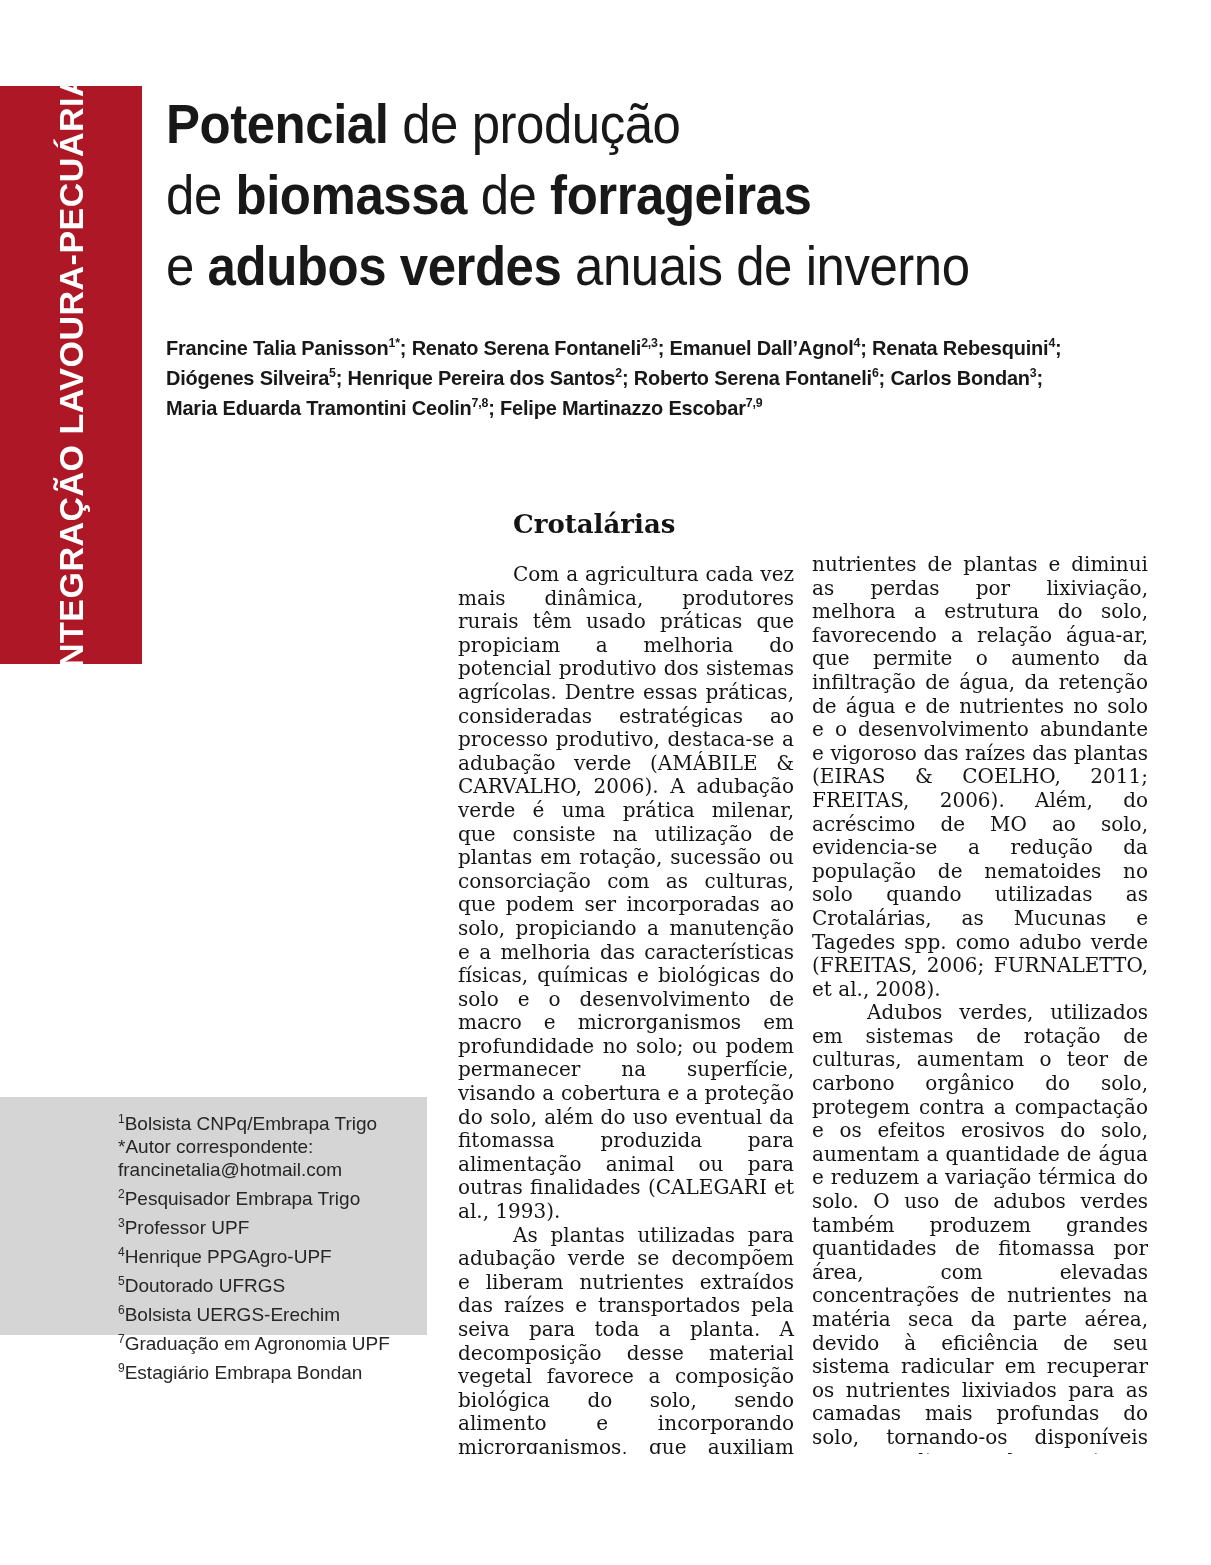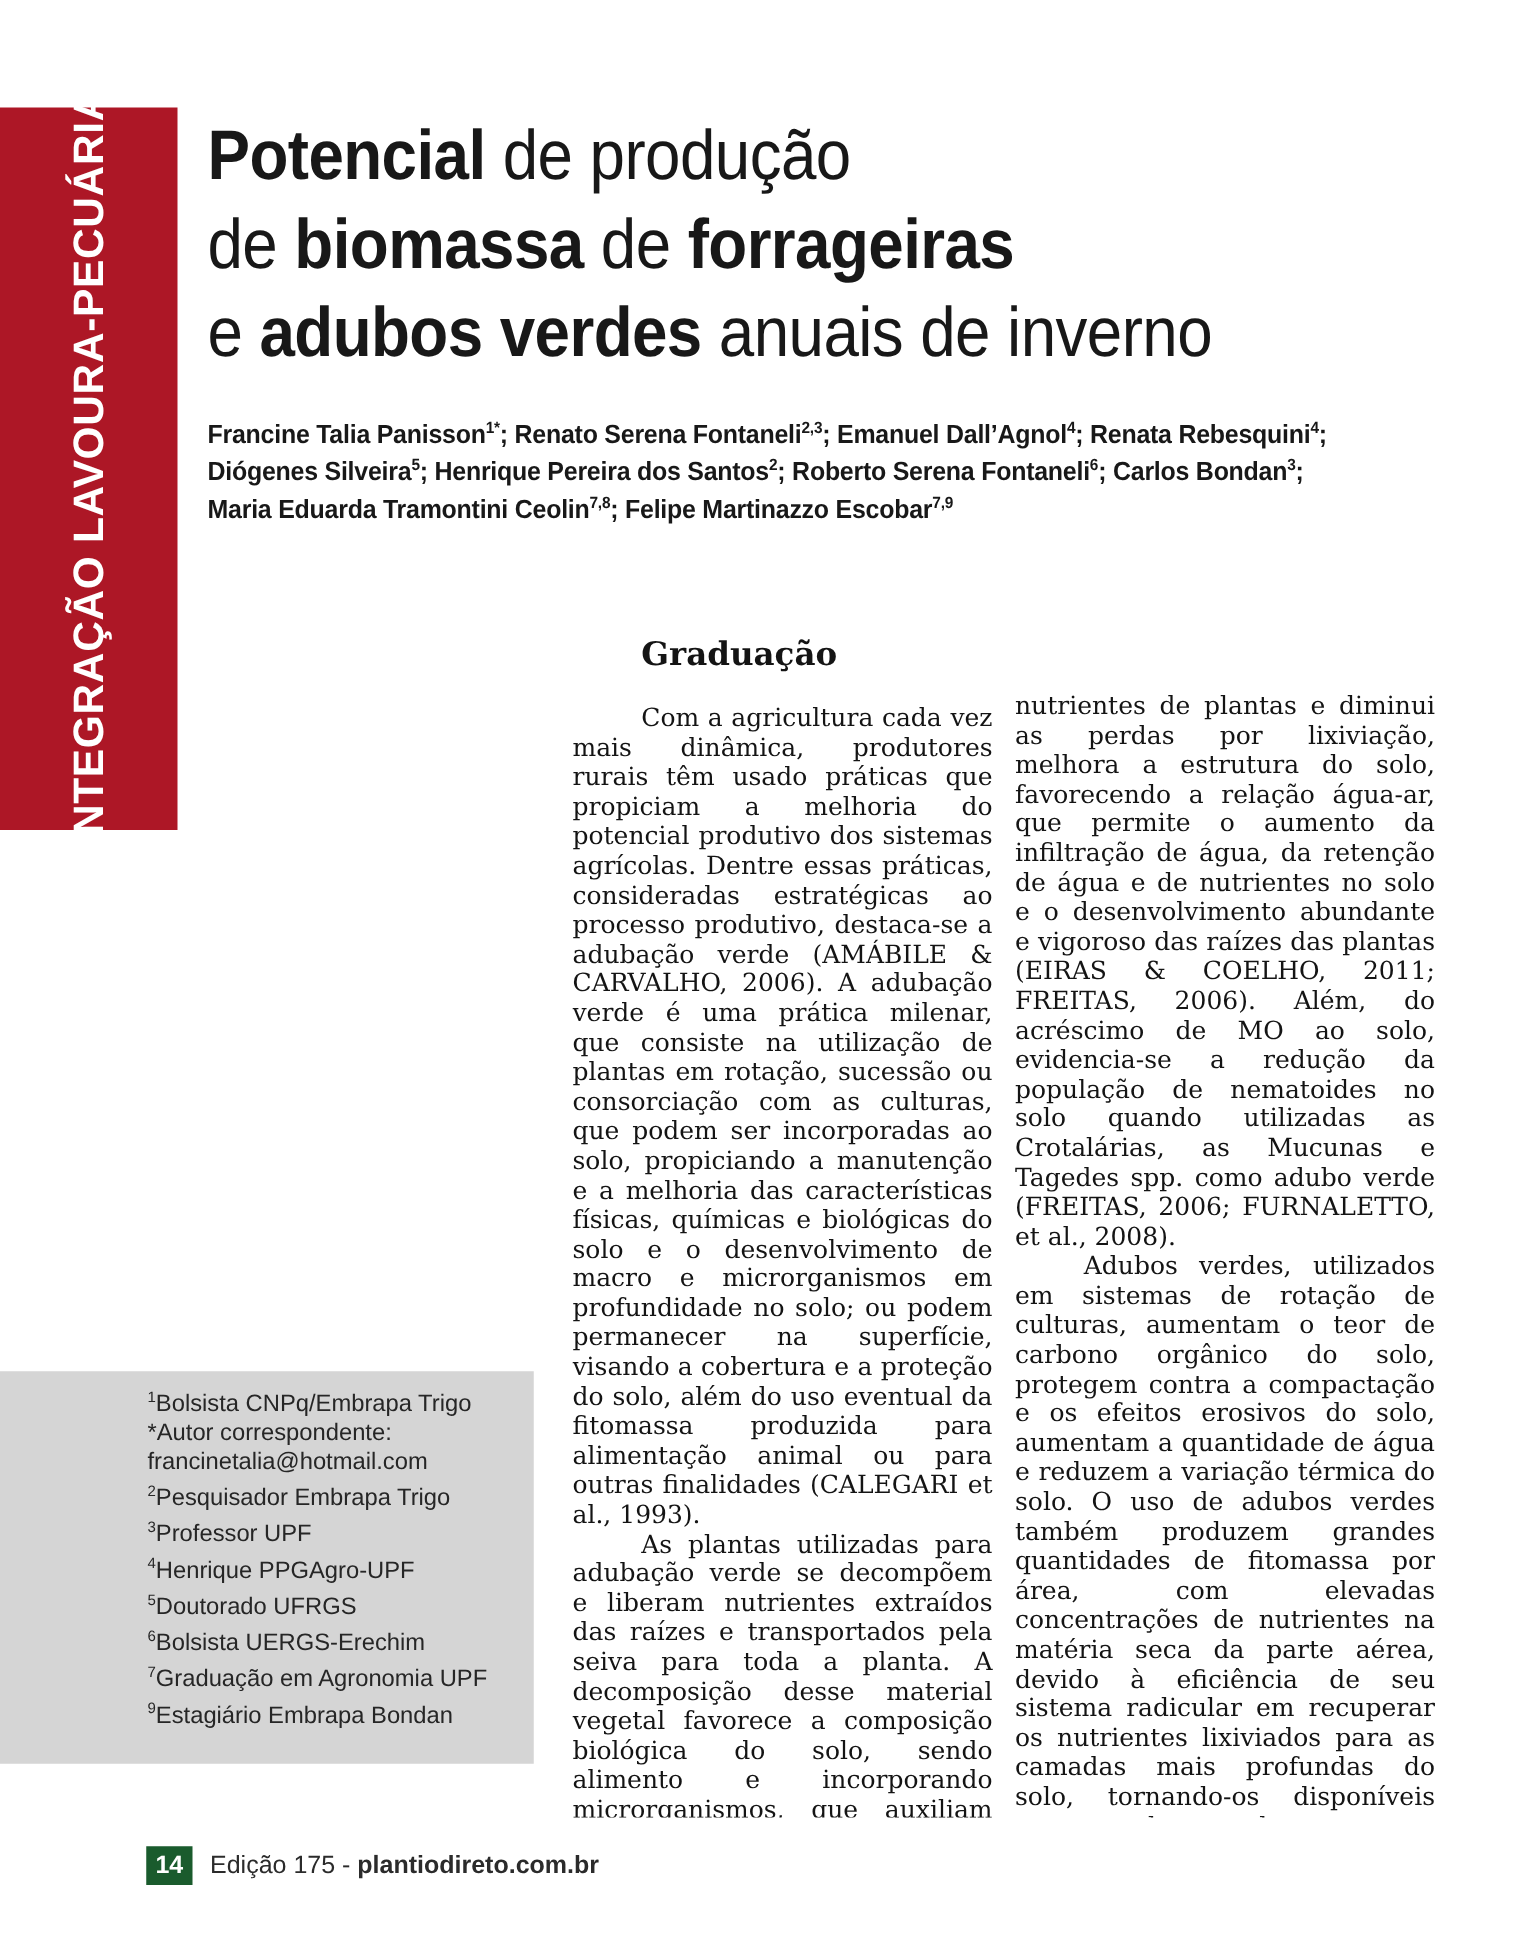--- a/index.html
+++ b/index.html
@@ -70,21 +70,21 @@
   .intro-heading{
     font-size:26px;line-height:30px;font-weight:700;
     margin:0 0 24px 0;text-indent:55px;
     text-align:left;
     font-family:"DejaVu Serif","Liberation Serif",serif;
   }
   .col p{margin:0;text-indent:55px;}
   .col p.no-indent{text-indent:0;margin-top:44px;}
   
   .footnotes-box{
-    position:absolute;left:0;top:1097px;width:427px;height:314px;
+    position:absolute;left:0;top:1097px;width:427px;height:238px;
     background:var(--footnote-gray);
     padding:15px 8px 0 118px;
     font-size:19px;line-height:23px;
     color:#262626;
   }
   .footnote{margin-bottom:6px;}
   .footnote span{white-space:pre-line;}
   .footnote sup{font-size:12px;line-height:0;}
   
   .footer{
@@ -116,21 +116,21 @@
     </h1>
 
   <div class="authors">
       <div><span>Francine Talia Panisson</span><sup>1*</sup><span>; Renato Serena Fontaneli</span><sup>2,3</sup><span>; Emanuel Dall’Agnol</span><sup>4</sup><span>; Renata Rebesquini</span><sup>4</sup><span>;</span></div>
       <div><span>Diógenes Silveira</span><sup>5</sup><span>; Henrique Pereira dos Santos</span><sup>2</sup><span>; Roberto Serena Fontaneli</span><sup>6</sup><span>; Carlos Bondan</span><sup>3</sup><span>;</span></div>
       <div><span>Maria Eduarda Tramontini Ceolin</span><sup>7,8</sup><span>; Felipe Martinazzo Escobar</span><sup>7,9</sup></div>
     </div>
 
   <div class="columns">
     <div class="col" lang="pt-BR">
-      <h2 class="intro-heading">Graduação</h2>
+      <h2 class="intro-heading">Crotalárias</h2>
       <div>
           <p>Com a agricultura cada vez mais dinâmica, produtores rurais têm usado práticas que propiciam a melhoria do potencial produtivo dos sistemas agrícolas. Dentre essas práticas, consideradas estratégicas ao processo produtivo, destaca-se a adubação verde (AMÁBILE &amp; CARVALHO, 2006). A adubação verde é uma prática milenar, que consiste na utilização de plantas em rotação, sucessão ou consorciação com as culturas, que podem ser incorporadas ao solo, propiciando a manutenção e a melhoria das características físicas, químicas e biológicas do solo e o desenvolvimento de macro e microrganismos em profundidade no solo; ou podem permanecer na superfície, visando a cobertura e a proteção do solo, além do uso eventual da fitomassa produzida para alimentação animal ou para outras finalidades (CALEGARI et al., 1993).</p>
           <p>As plantas utilizadas para adubação verde se decompõem e liberam nutrientes extraídos das raízes e transportados pela seiva para toda a planta. A decomposição desse material vegetal favorece a composição biológica do solo, sendo alimento e incorporando microrganismos, que auxiliam na decomposição da matéria. O aumento do teor de matéria orgânica do solo, melhora a retenção de</p>
         </div>
     </div>
     <div class="col" lang="pt-BR">
       <div>
           <p class="no-indent">nutrientes de plantas e diminui as perdas por lixiviação, melhora a estrutura do solo, favorecendo a relação água-ar, que permite o aumento da infiltração de água, da retenção de água e de nutrientes no solo e o desenvolvimento abundante e vigoroso das raízes das plantas (EIRAS &amp; COELHO, 2011; FREITAS, 2006). Além, do acréscimo de MO ao solo, evidencia-se a redução da população de nematoides no solo quando utilizadas as Crotalárias, as Mucunas e Tagedes spp. como adubo verde (FREITAS, 2006; FURNALETTO, et al., 2008).</p>
           <p>Adubos verdes, utilizados em sistemas de rotação de culturas, aumentam o teor de carbono orgânico do solo, protegem contra a compactação e os efeitos erosivos do solo, aumentam a quantidade de água e reduzem a variação térmica do solo. O uso de adubos verdes também produzem grandes quantidades de fitomassa por área, com elevadas concentrações de nutrientes na matéria seca da parte aérea, devido à eficiência de seu sistema radicular em recuperar os nutrientes lixiviados para as camadas mais profundas do solo, tornando-os disponíveis para as culturas subsequentes, e desta forma, otimizam o uso da terra e, consequentemente, estabilizam o sistema de produção (VITTI et al., 1979; EIRAS &amp; COELHO, 2011; CALEGARI, 2012).</p>
         </div>
@@ -143,20 +143,14 @@
 francinetalia@hotmail.com</span></div>
       <div class="footnote"><sup>2</sup><span>Pesquisador Embrapa Trigo</span></div>
       <div class="footnote"><sup>3</sup><span>Professor UPF</span></div>
       <div class="footnote"><sup>4</sup><span>Henrique PPGAgro-UPF</span></div>
       <div class="footnote"><sup>5</sup><span>Doutorado UFRGS</span></div>
       <div class="footnote"><sup>6</sup><span>Bolsista UERGS-Erechim</span></div>
       <div class="footnote"><sup>7</sup><span>Graduação em Agronomia UPF</span></div>
       <div class="footnote"><sup>9</sup><span>Estagiário Embrapa Bondan</span></div>
     </div>
 
-  <div class="footer">
-    <div class="page-num">14</div>
-    <div class="edition">
-      <span>Edição 175 - </span><span class="site">plantiodireto.com.br</span>
-    </div>
-  </div>
 
 </div>
 
 </body></html>

